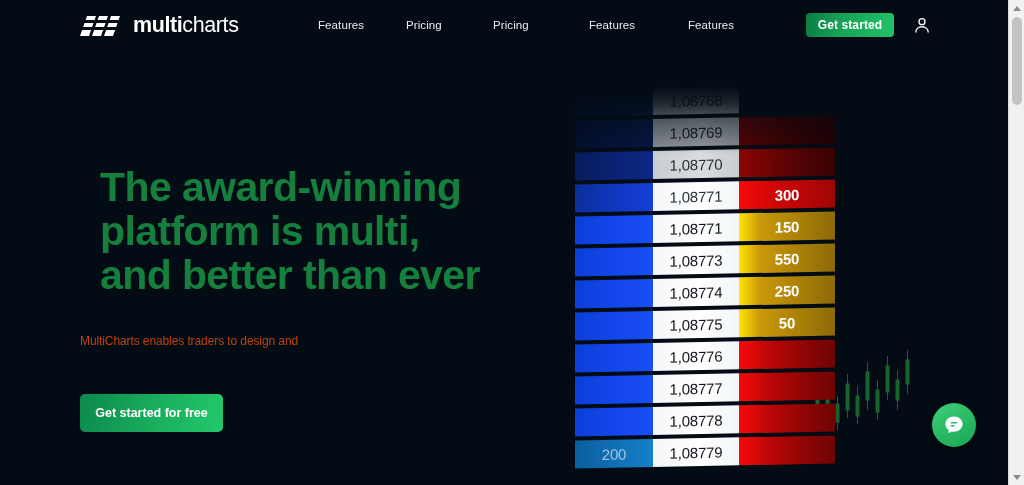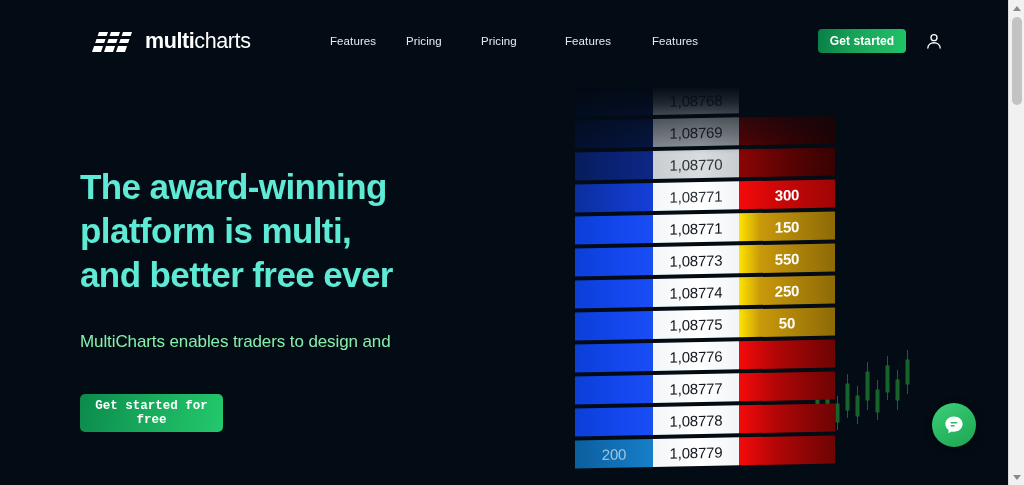--- a/index.html
+++ b/index.html
@@ -60,26 +60,25 @@
     position: absolute;
     left: 3px; top: 17px;
     width: 10px; height: 88px;
     background: #c3c3c3;
     border-radius: 5px;
   }
 
   
   .header {
     position: absolute;
-    left: 0; top: 16px;
+    left: 0; top: 0;
     width: 836px; height: 50px;
     display: flex;
     align-items: center;
     z-index: 40;
-    margin-left: 12px;
   }
 
   .logo {
     position: absolute;
     left: 80px; top: 13px;
     display: flex;
     align-items: center;
     gap: 9px;
     cursor: pointer;
   }
@@ -92,21 +91,21 @@
     color: #ffffff;
     white-space: nowrap;
   }
   .logo-text .bold { font-weight: 700; }
   .logo-text .light { font-weight: 400; }
 
   .nav {
     position: absolute;
     left: 318px; top: 19px;
     display: flex;
-    gap: 0;
+    gap: 12px;
   }
   .nav-item {
     color: #e8ecef;
     font-size: 11.5px;
     letter-spacing: 0.1px;
     text-decoration: none;
     cursor: pointer;
     white-space: nowrap;
   }
   .nav-item:nth-child(1) { width: 76px; }
@@ -138,45 +137,46 @@
   }
 
   
   .hero-copy {
     position: absolute;
     left: 80px; top: 165px;
     z-index: 30;
     width: 430px;
   }
   .hero-title {
-    font-size: 35px;
+    font-size: 41px;
     line-height: 44px;
     font-weight: 700;
-    color: #5eead4;
+    color: #15803d;
     letter-spacing: -0.6px;
+    margin-left: 20px;
   }
   .hero-title .line { display: block; }
   .hero-sub {
     margin-top: 32px;
-    font-size: 17px;
+    font-size: 12px;
     line-height: 25px;
-    color: #86efac;
+    color: #c2410c;
     font-weight: 400;
     letter-spacing: -0.1px;
   }
   .hero-sub .line { display: block; }
   .cta-hero {
     margin-top: 40px;
     width: 143px;
     height: 38px;
     border: none;
     border-radius: 5px;
     background: linear-gradient(100deg, #0c8a4c 0%, #17a95b 45%, #23c86c 100%);
     color: #ffffff;
-    font-family: Liberation Mono, monospace;
+    font-family: Liberation Sans, sans-serif;
     font-size: 12.5px;
     font-weight: 600;
     cursor: pointer;
   }
 
   
   .hero-art {
     position: absolute;
     left: 420px; top: 0;
     width: 588px; height: 485px;
@@ -522,21 +522,21 @@
     <svg class="account-icon" viewBox="0 0 24 24" fill="none" stroke="#ffffff" stroke-width="1.6" stroke-linecap="round" stroke-linejoin="round">
       <circle cx="12" cy="8" r="3.6"></circle>
       <path d="M4.6 20.5c0-4 3.3-6.4 7.4-6.4s7.4 2.4 7.4 6.4"></path>
     </svg>
   </div>
 
   <div class="hero-copy">
     <h1 class="hero-title" id="hero-title">
         <span class="line">The award-winning</span>
         <span class="line">platform is multi,</span>
-        <span class="line">and better free ever</span>
+        <span class="line">and better than ever</span>
       </h1>
     <p class="hero-sub" id="hero-sub">
         <span class="line">MultiCharts enables traders to design and</span>
       </p>
     <button class="cta-hero">Get started for free</button>
   </div>
 
   <div class="chat-widget">
     <svg width="22" height="22" viewBox="0 0 24 24">
       <path fill="#ffffff" d="M12 2.6C6.7 2.6 2.6 6.3 2.6 10.9c0 2.6 1.3 4.9 3.4 6.4v3.6l3.4-1.9c.8.2 1.7.3 2.6.3 5.3 0 9.4-3.7 9.4-8.4S17.3 2.6 12 2.6z"></path>

